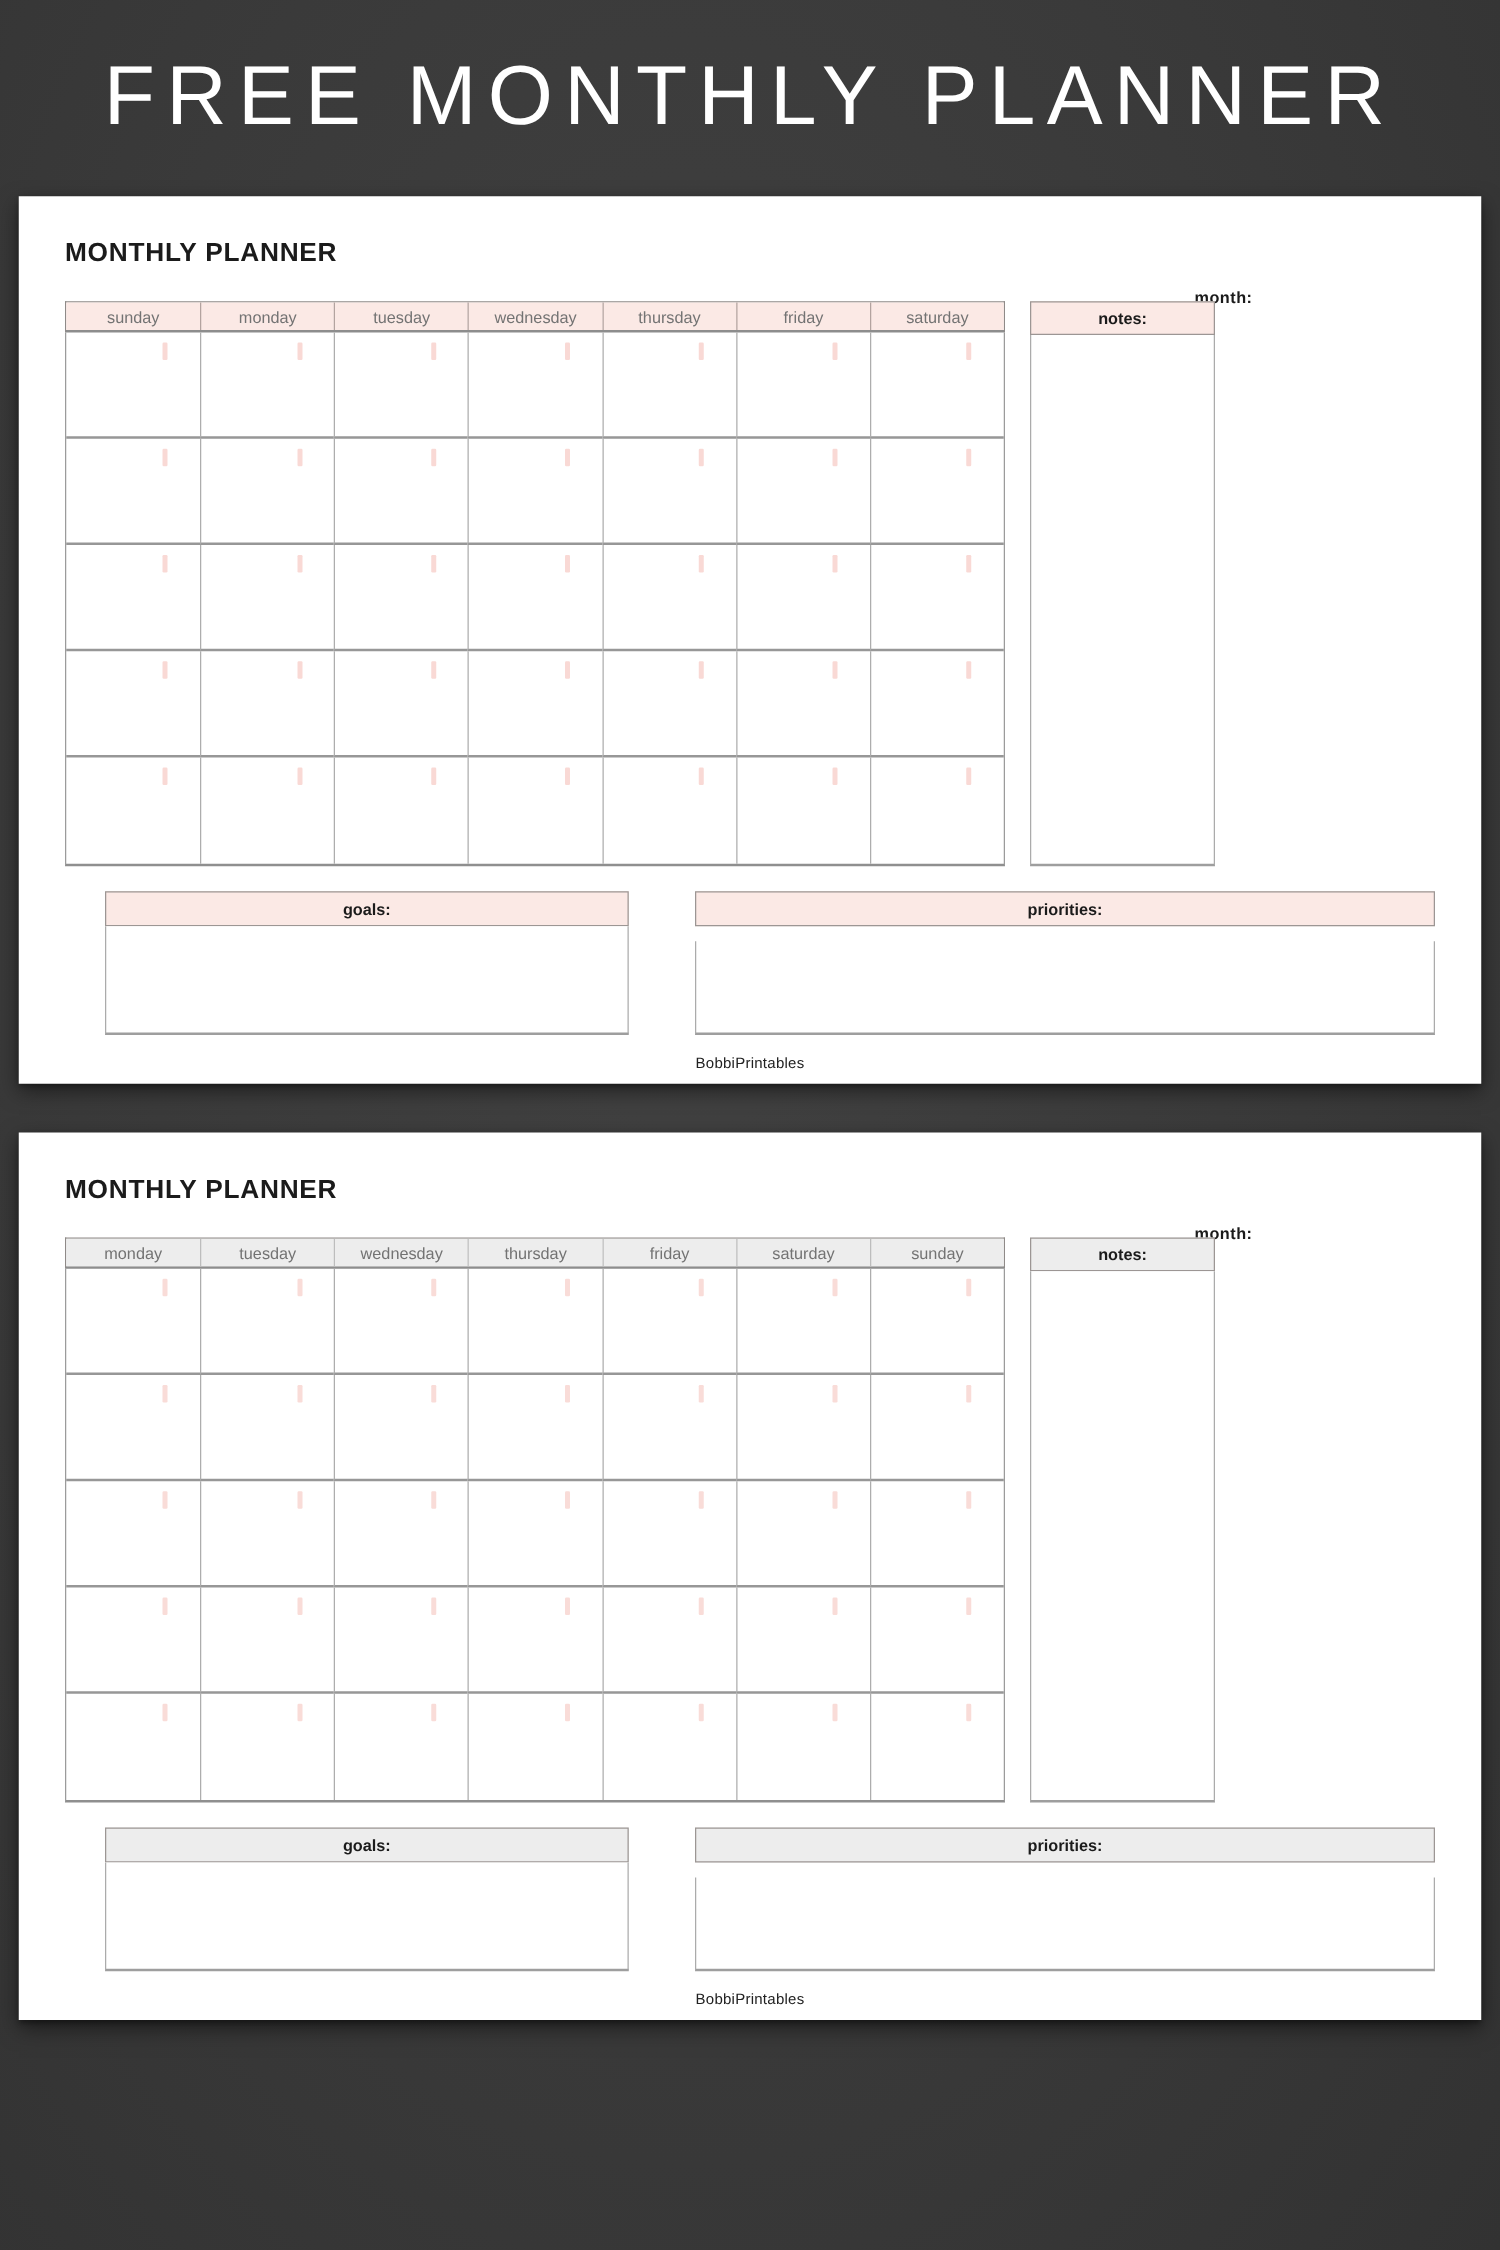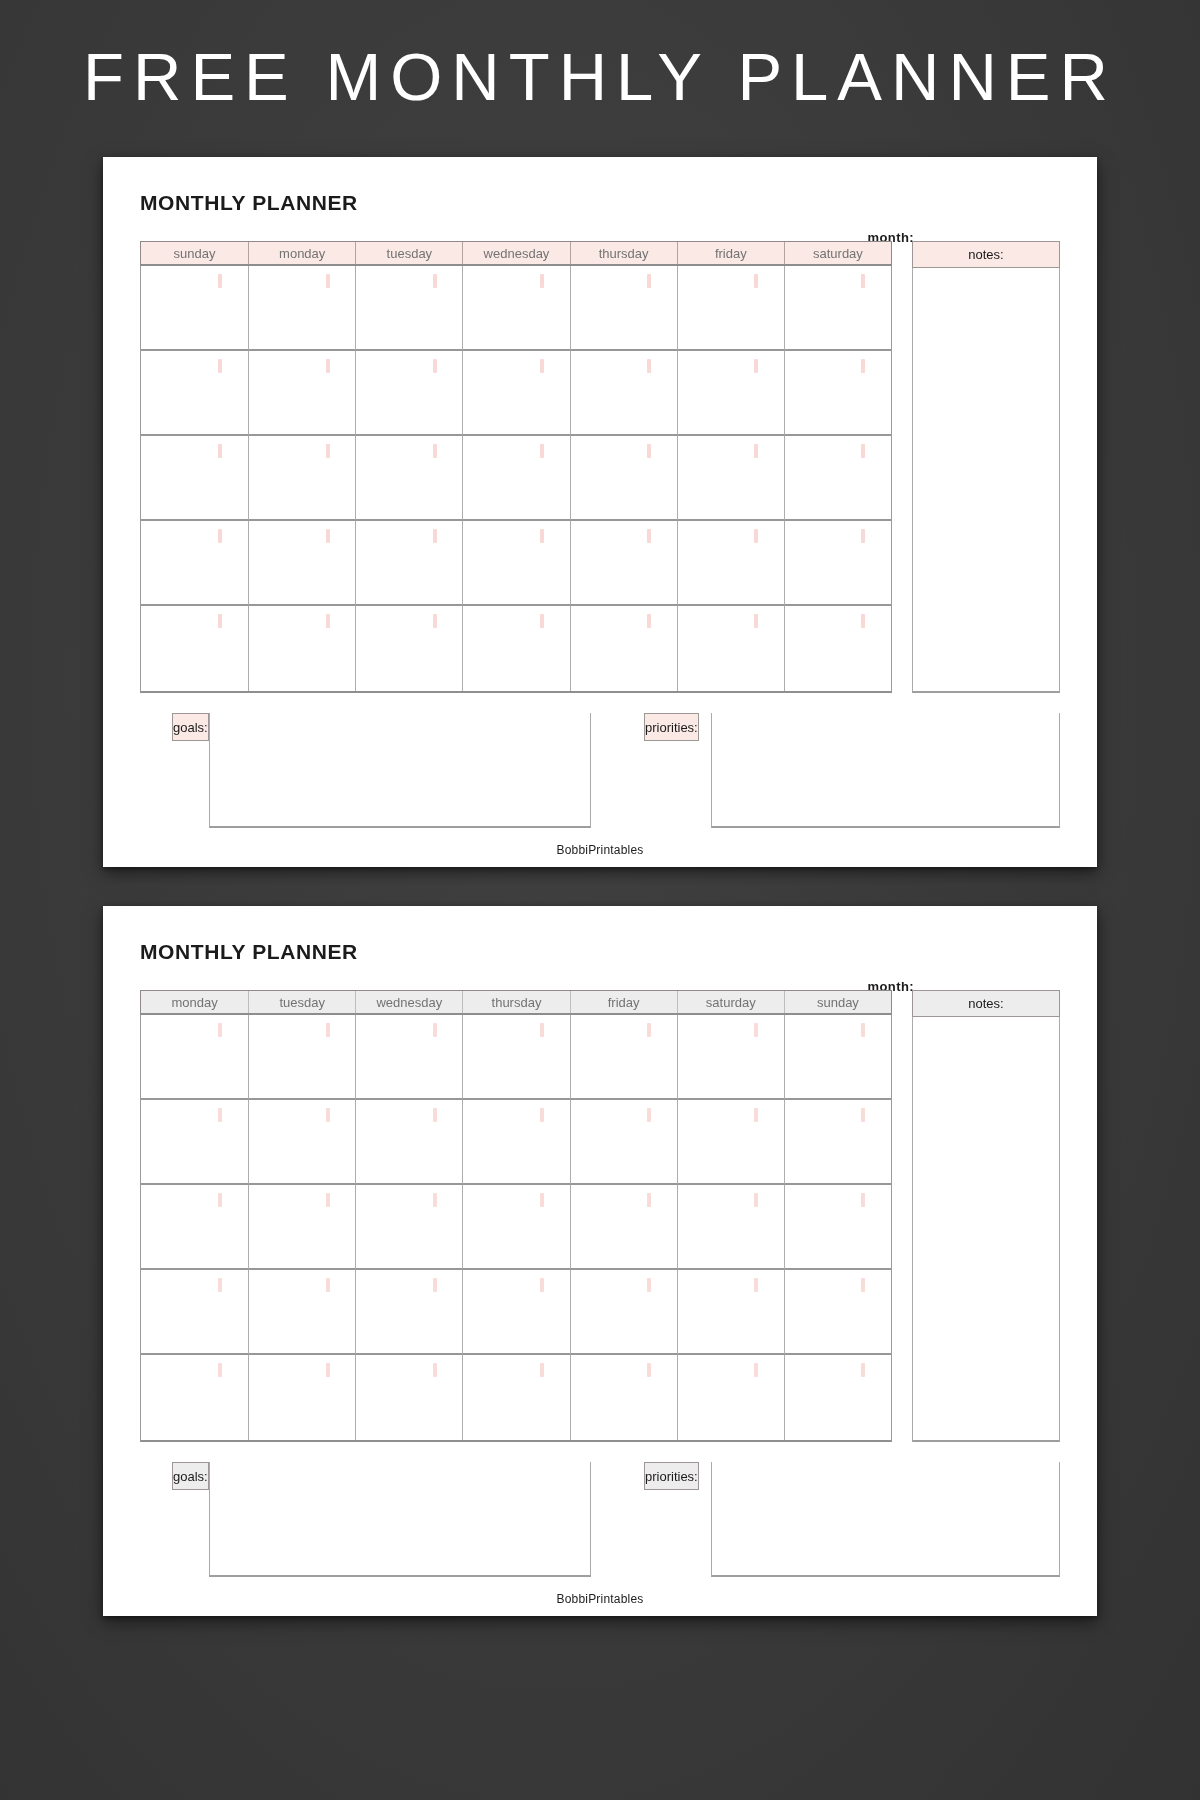--- a/index.html
+++ b/index.html
@@ -16,21 +16,21 @@
     font-size:67px; font-weight:300; letter-spacing:9px; color:#ffffff;
     white-space:nowrap; line-height:1.0;
   }
   .banner-subtitle {
     margin-top:30px; font-size:36px; font-weight:300; letter-spacing:6px;
     color:#f2f2f2; white-space:nowrap; line-height:1.0;
   }
   
   .page {
     position:relative;
-    width:994px; height:710px;
+    width:1170px; height:710px;
     margin:0 auto;
     background:#ffffff;
     box-shadow: 0 6px 16px rgba(0,0,0,0.5), 0 2px 4px rgba(0,0,0,0.35);
     padding:0 37px;
   }
   .page-1 { margin-top:47px; }
   .page-2 { margin-top:39px; }
 
   .page-header {
     height:84px; padding-top:34px;
@@ -68,29 +68,30 @@
     background:var(--tick,#f9dcd8);
   }
 
   
   .notes-box { width:148px; display:flex; flex-direction:column; }
   .box-header {
     height:27px; background:var(--header-bg,#eee);
     border:1px solid #9c9694;
     display:flex; align-items:center; justify-content:center;
     font-size:13px;
+    font-weight:bold;
   }
   .notes-body {
     flex:1; background:#fff;
     border:1px solid #ababab; border-top:none; border-bottom:2px solid #9e9e9e;
   }
 
   
   .bottom-row { display:flex; gap:21px; margin-top:20px; height:115px; }
-  .half-box { display:flex; flex-direction:row;padding-left:32px; }
+  .half-box { display:flex; flex-direction:column;padding-left:32px; }
   .goals-box { width:451px; }
   .priorities-box { flex:1;gap:12px; }
   .half-box .box-header { height:28px; }
   .half-box .box-body {
     flex:1; background:#fff;
     border:1px solid #ababab; border-top:none; border-bottom:2px solid #9e9e9e;
   }
 
   .credit {
     position:absolute; left:0; right:0; bottom:10px;

